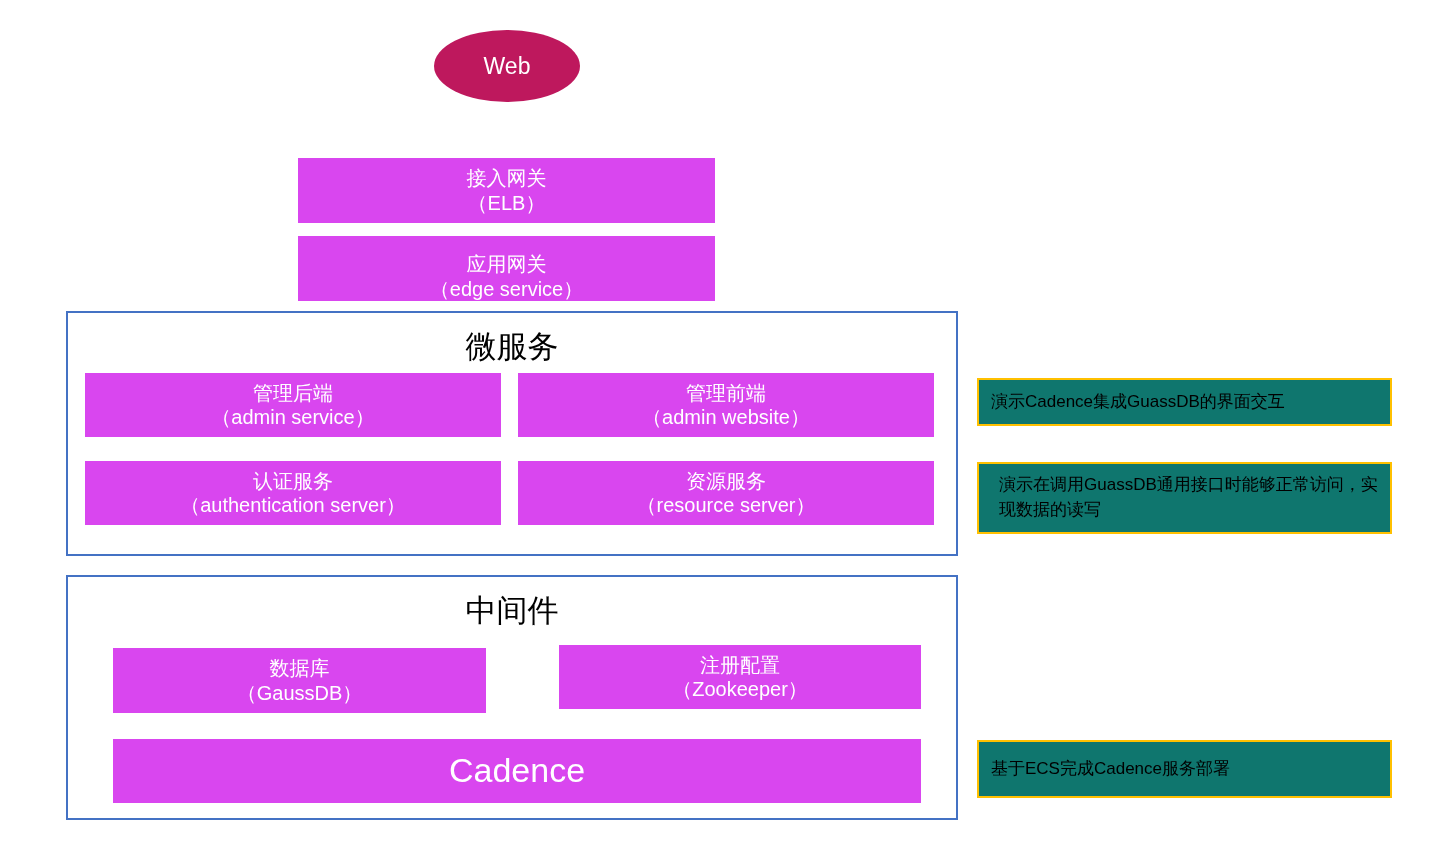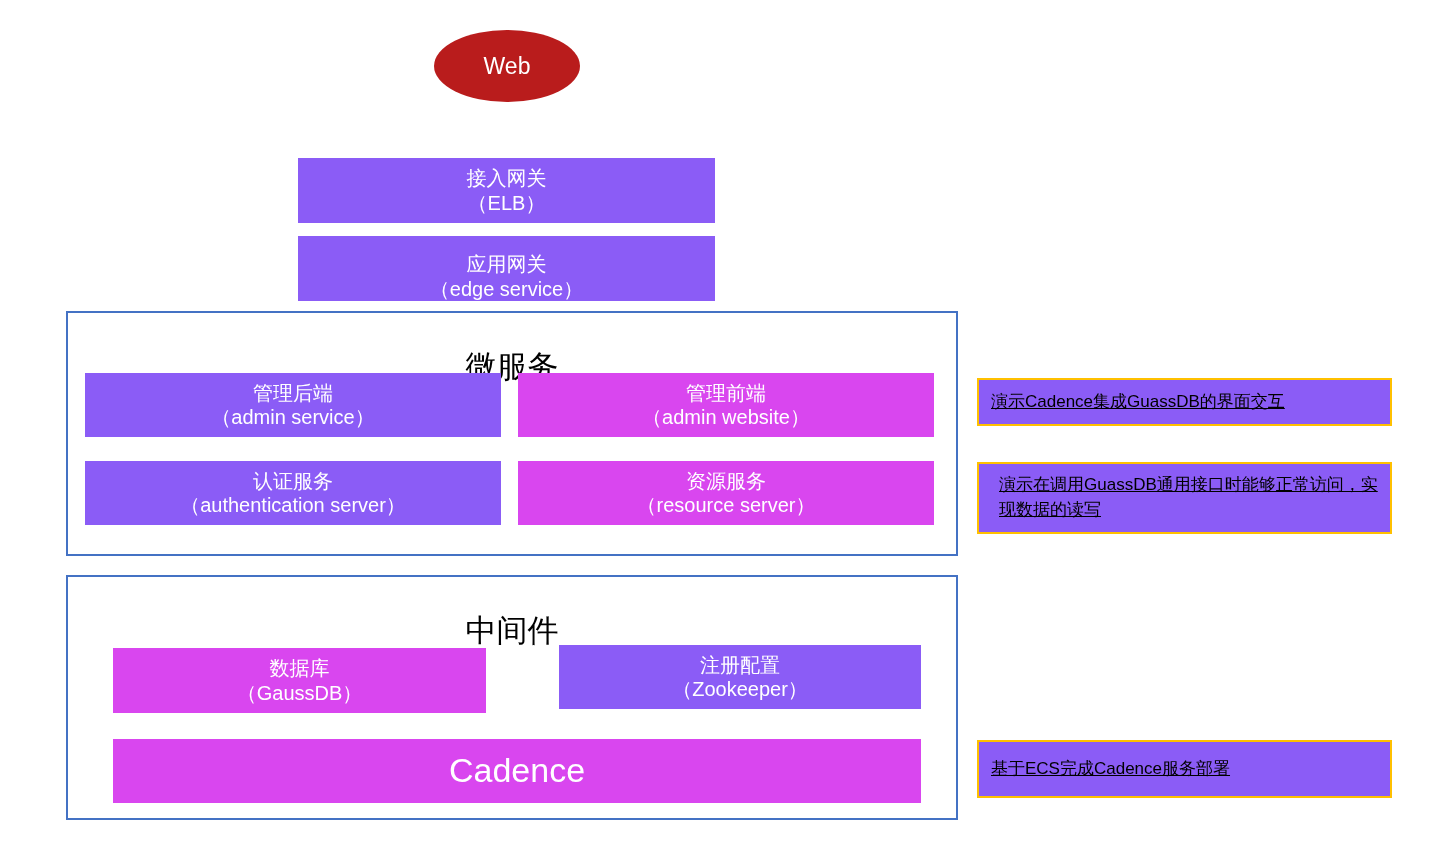--- a/index.html
+++ b/index.html
@@ -20,26 +20,26 @@
     box-sizing: border-box;
     display: flex;
     flex-direction: column;
     align-items: center;
     justify-content: center;
     text-align: center;
     line-height: 1.22;
   }
   .ellipse {
     border-radius: 50%;
-    background: #b91c1c;
+    background: #be185d;
     color: #ffffff;
     font-size: 23px;
   }
   .box-blue {
-    background: #8b5cf6;
+    background: #d946ef;
     color: #ffffff;
     font-size: 20px;
   }
   .box-orange {
     background: #d946ef;
     color: #ffffff;
     font-size: 20px;
   }
   .group {
     position: absolute;
@@ -47,34 +47,32 @@
     border: 2px solid #4472c4;
     background: #ffffff;
   }
   .group-title {
     position: absolute;
     left: 0;
     right: 0;
     text-align: center;
     font-size: 31px;
     color: #000000;
-    margin-top: 20px;
   }
   .note {
     position: absolute;
     box-sizing: border-box;
     border: 2px solid #ffc000;
-    background: #8b5cf6;
+    background: #0f766e;
     color: #000000;
     font-size: 17px;
     line-height: 1.45;
     padding: 9px 12px;
     display: flex;
     align-items: center;
-    text-decoration: underline;
   }
   .line1 { display: block; }
   .line2 { display: block; }
   .big {
     font-size: 34px;
   }
 </style>
 </head>
 <body>
 

